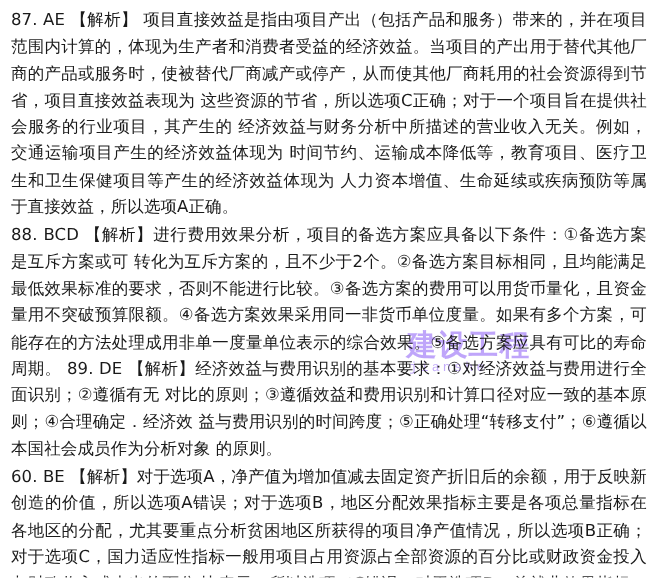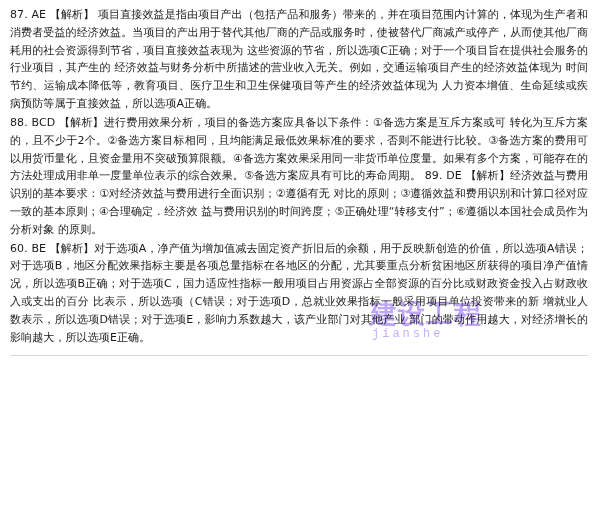--- a/index.html
+++ b/index.html
@@ -16,21 +16,21 @@
     position: relative;
   }
   .page {
     position: relative;
     width: 600px;
     height: 525px;
     box-sizing: border-box;
     padding: 6px 12px 0 10px;
   }
   .entry {
-    font-size: 11px;
+    font-size: 15px;
     line-height: 1.62;
     text-align: justify;
     text-justify: inter-ideograph;
     margin: 0 0 1px 0;
     letter-spacing: 0.1px;
     word-break: break-all;
     position: relative;
     z-index: 2;
   }
   .sep {

